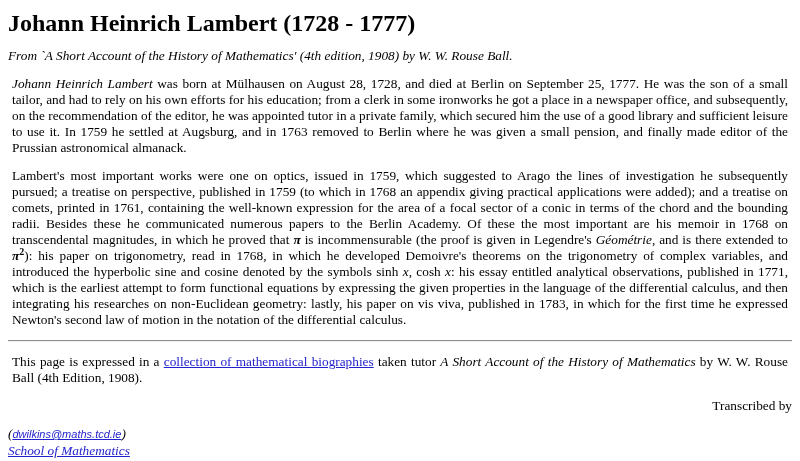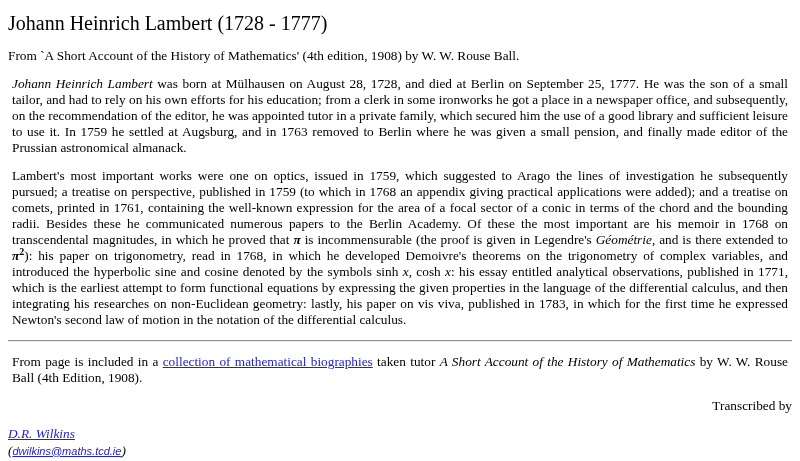--- a/index.html
+++ b/index.html
@@ -7,27 +7,28 @@
     color: #000000;
   }
   body {
     margin: 8px;
     width: 784px;
     font-family: "Liberation Serif", serif;
     font-size: 13.3px;
     line-height: 16px;
   }
   h1.page-title {
-    font-size: 20px;
+    font-size: 24px;
     line-height: 26px;
-    font-weight: normal;
+    font-weight: bold;
     margin: 2px 0 12px 0;
     font-family: "Liberation Serif", serif;
   }
   p.subtitle {
+    font-style: italic;
     margin: 12px 0;
   }
   p.body-para {
     text-align: justify;
     margin: 12px 4px;
   }
   p.plain-para {
     margin: 12px 0;
     text-align: right;
   }
@@ -67,22 +68,21 @@
 <h1 class="page-title">Johann Heinrich Lambert (1728 - 1777)</h1>
 
 <p class="subtitle">From `A Short Account of the History of Mathematics' (4th edition, 1908) by W. W. Rouse Ball.</p>
 
 <p class="body-para"><span class="it">Johann Heinrich Lambert</span><span> was born at Mülhausen on August 28, 1728, and died at Berlin on September 25, 1777. He was the son of a small tailor, and had to rely on his own efforts for his education; from a clerk in some ironworks he got a place in a newspaper office, and subsequently, on the recommendation of the editor, he was appointed tutor in a private family, which secured him the use of a good library and sufficient leisure to use it. In 1759 he settled at Augsburg, and in 1763 removed to Berlin where he was given a small pension, and finally made editor of the Prussian astronomical almanack.</span></p>
 
 <p class="body-para"><span>Lambert's most important works were one on optics, issued in 1759, which suggested to Arago the lines of investigation he subsequently pursued; a treatise on perspective, published in 1759 (to which in 1768 an appendix giving practical applications were added); and a treatise on comets, printed in 1761, containing the well-known expression for the area of a focal sector of a conic in terms of the chord and the bounding radii. Besides these he communicated numerous papers to the Berlin Academy. Of these the most important are his memoir in 1768 on transcendental magnitudes, in which he proved that </span><span class="b it">π</span><span> is incommensurable (the proof is given in Legendre's </span><span class="it">Géométrie</span><span>, and is there extended to </span><span class="b it">π</span><sup class="b sup">2</sup><span>): his paper on trigonometry, read in 1768, in which he developed Demoivre's theorems on the trigonometry of complex variables, and introduced the hyperbolic sine and cosine denoted by the symbols sinh </span><span class="it">x</span><span>, cosh </span><span class="it">x</span><span>: his essay entitled analytical observations, published in 1771, which is the earliest attempt to form functional equations by expressing the given properties in the language of the differential calculus, and then integrating his researches on non-Euclidean geometry: lastly, his paper on vis viva, published in 1783, in which for the first time he expressed Newton's second law of motion in the notation of the differential calculus.</span></p>
 
 <hr class="divider">
 
-<p class="body-para"><span>From page is included in a </span><a href="#" class="link">collection of mathematical biographies</a><span> taken tutor </span><span class="it">A Short Account of the History of Mathematics</span><span> by W. W. Rouse Ball (4th Edition, 1908).</span></p>
+<p class="body-para"><span>This page is expressed in a </span><a href="#" class="link">collection of mathematical biographies</a><span> taken tutor </span><span class="it">A Short Account of the History of Mathematics</span><span> by W. W. Rouse Ball (4th Edition, 1908).</span></p>
 
 <p class="plain-para">Transcribed by</p>
 
 <div class="footer-block">
-  <div class="footer-line"><a href="#" class="link it">D.R. Wilkins</a></div>
   <div class="footer-line"><span class="it">(</span><a href="#" class="link email it">dwilkins@maths.tcd.ie</a><span class="it">)</span></div>
   <div class="footer-line"><a href="#" class="link it">School of Mathematics</a></div>
 
 </div>
 
 </body></html>

